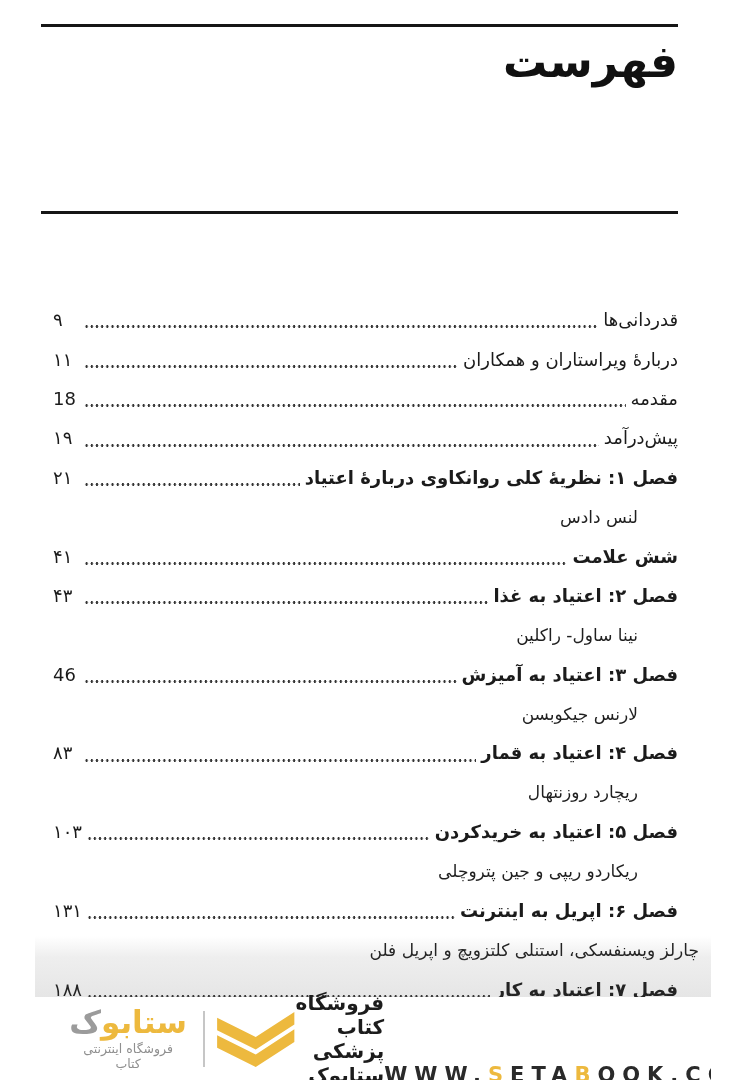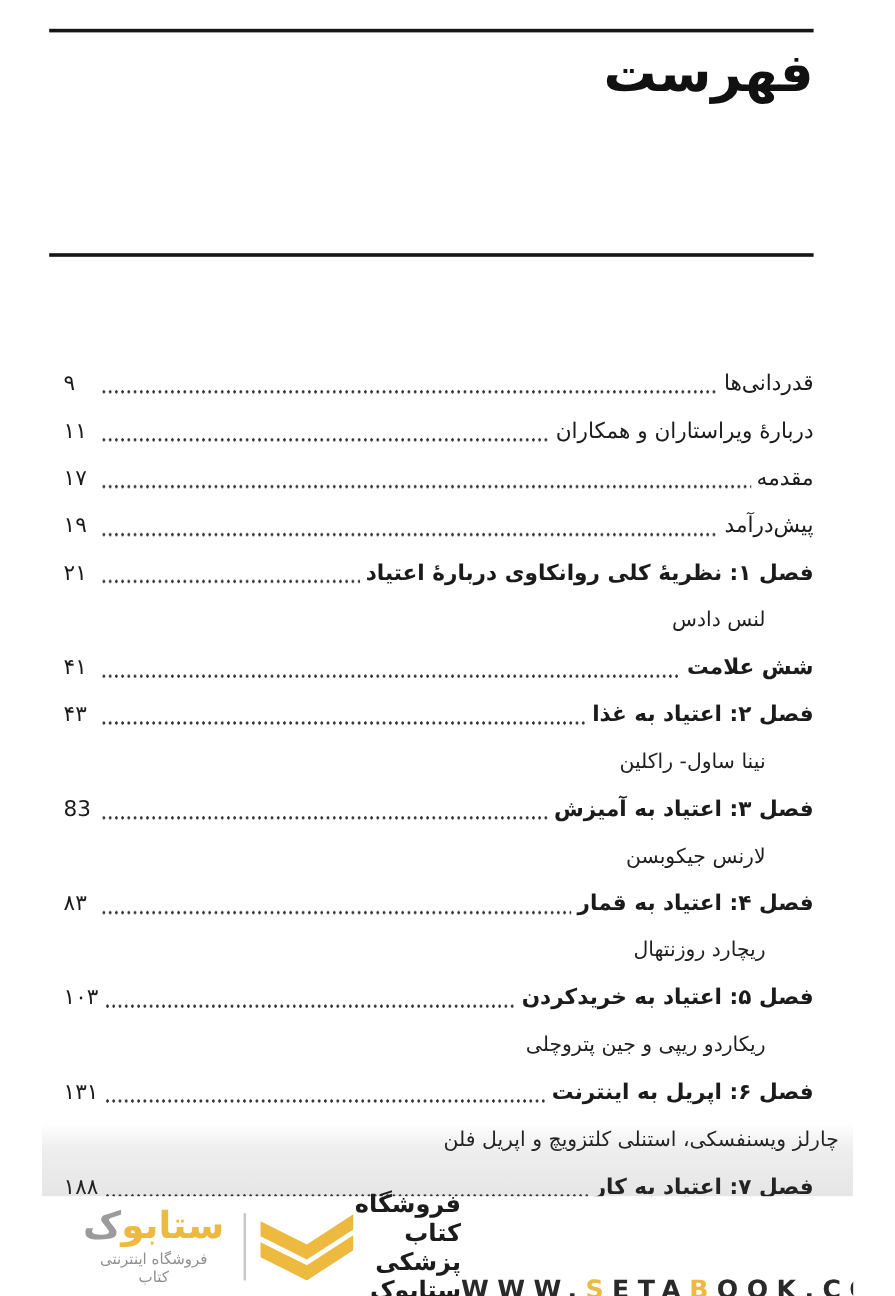--- a/index.html
+++ b/index.html
@@ -74,21 +74,21 @@
           <span class="pg">۹</span>
         </div>
         <div class="row ">
           <span class="t">دربارهٔ ویراستاران و همکاران</span>
           <span class="leader"></span>
           <span class="pg">۱۱</span>
         </div>
         <div class="row ">
           <span class="t">مقدمه</span>
           <span class="leader"></span>
-          <span class="pg">۱۷</span>
+          <span class="pg">18</span>
         </div>
         <div class="row ">
           <span class="t">پیش‌درآمد</span>
           <span class="leader"></span>
           <span class="pg">۱۹</span>
         </div>
         <div class="row bold">
           <span class="t">فصل ۱: نظریهٔ کلی روانکاوی دربارهٔ اعتیاد</span>
           <span class="leader"></span>
           <span class="pg">۲۱</span>
@@ -105,21 +105,21 @@
           <span class="t">فصل ۲: اعتیاد به غذا</span>
           <span class="leader"></span>
           <span class="pg">۴۳</span>
         </div>
         <div class="row author">
           <span class="t">نینا ساول- راکلین</span>
         </div>
         <div class="row bold">
           <span class="t">فصل ۳: اعتیاد به آمیزش</span>
           <span class="leader"></span>
-          <span class="pg">83</span>
+          <span class="pg">46</span>
         </div>
         <div class="row author">
           <span class="t">لارنس جیکوبسن</span>
         </div>
         <div class="row bold">
           <span class="t">فصل ۴: اعتیاد به قمار</span>
           <span class="leader"></span>
           <span class="pg">۸۳</span>
         </div>
         <div class="row author">

